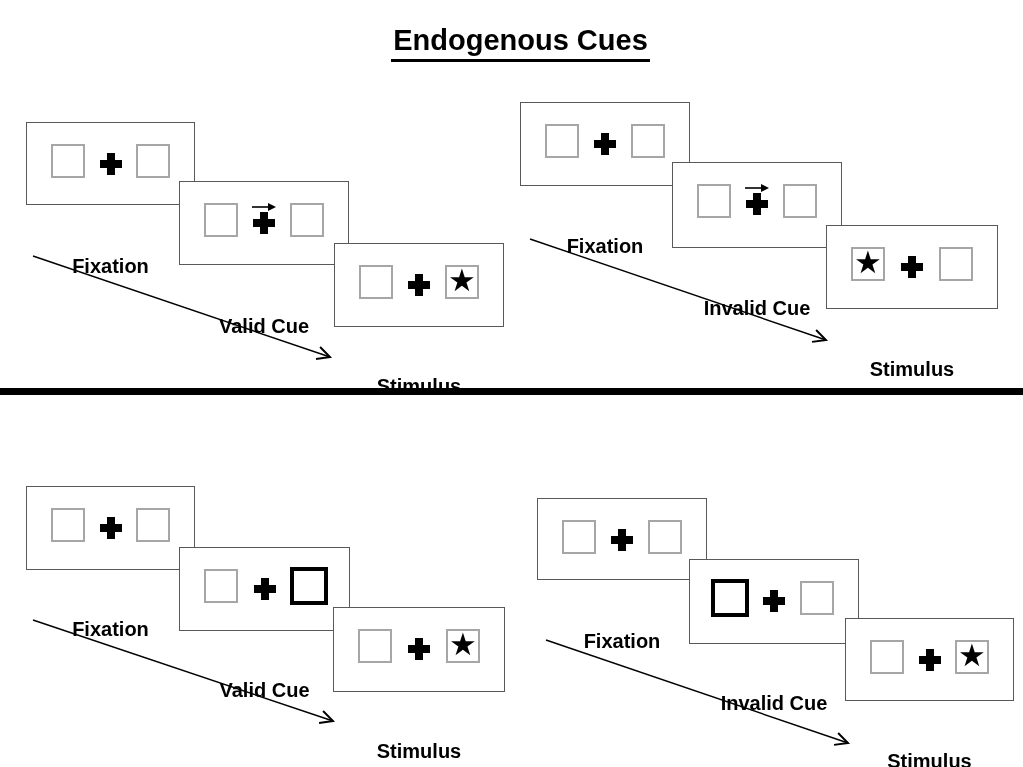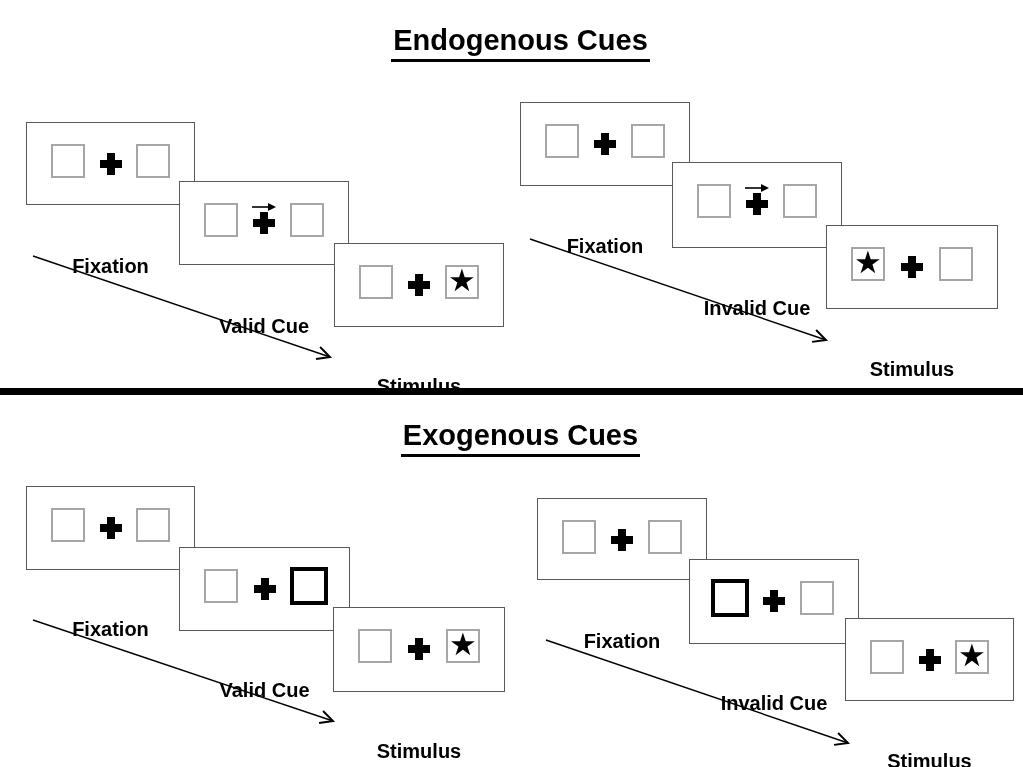--- a/index.html
+++ b/index.html
@@ -113,23 +113,20 @@
     <line x1="33" y1="256" x2="330" y2="357" stroke="#000" stroke-width="1.4" marker-end="url(#ah)"></line>
     <line x1="530" y1="239" x2="826" y2="340" stroke="#000" stroke-width="1.4" marker-end="url(#ah)"></line>
     <line x1="33" y1="620" x2="333" y2="721" stroke="#000" stroke-width="1.4" marker-end="url(#ah)"></line>
     <line x1="546" y1="640" x2="848" y2="743" stroke="#000" stroke-width="1.4" marker-end="url(#ah)"></line>
   </svg>
 
   <div class="section-title" style="top:24px">
     <span class="underlined">Endogenous Cues</span>
   </div>
   <div class="divider" style="top:388px"></div>
-  <div class="section-title" style="top:419px">
-    <span class="underlined">Exogenous Cues</span>
-  </div>
 
   <div class="panel" style="left:26px;top:122px;width:169px;height:83px">
     <div class="sq sq-left"></div>
     <div class="plus"></div>
     <div class="sq sq-right"></div>
   </div>
   <div class="plabel" style="left:26px;top:215px;width:169px">Fixation</div>
 
   <div class="panel" style="left:179px;top:181px;width:170px;height:84px">
     <div class="sq sq-left"></div>

